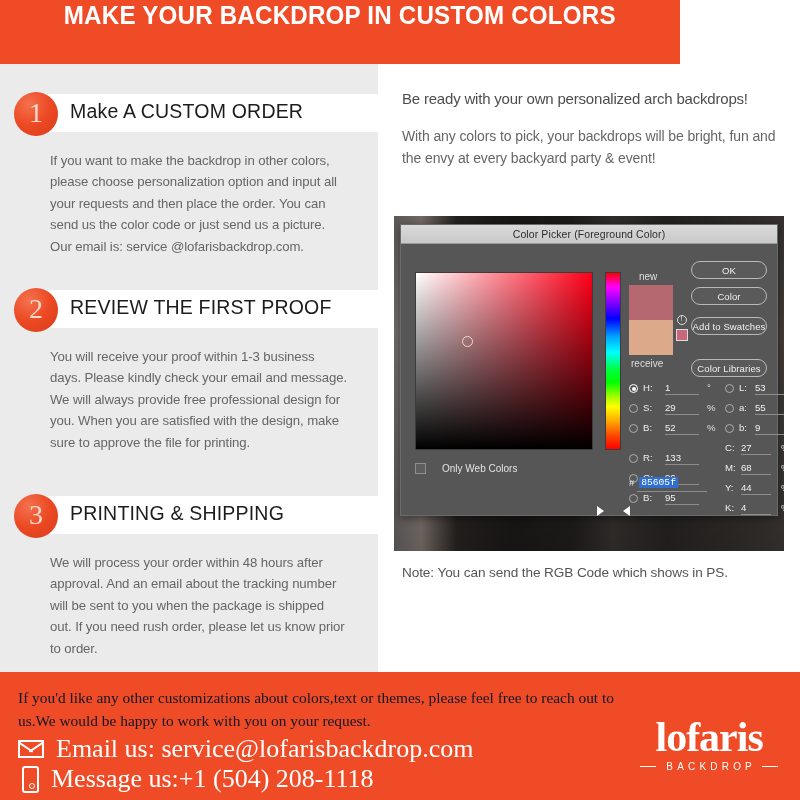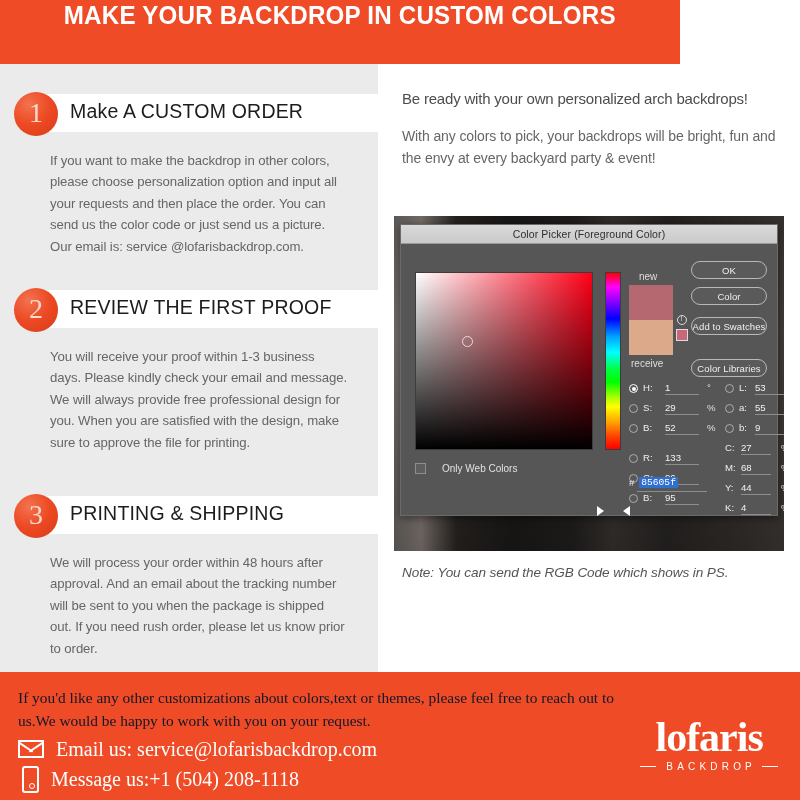--- a/index.html
+++ b/index.html
@@ -137,21 +137,20 @@
   }
 
   .note {
     position: absolute;
     left: 24px; top: 501px;
     font-family: "Liberation Sans", sans-serif;
     font-size: 13.6px;
     color: #555555;
     letter-spacing: -0.1px;
     white-space: nowrap;
-    font-style: italic;
   }
 
   
   .ps-shot {
     position: absolute;
     left: 16px; top: 152px;
     width: 390px; height: 335px;
     background: #2b2b2b;
     overflow: hidden;
   }
@@ -442,21 +441,21 @@
     left: 18px; top: 62px;
   }
   .contact-row {
     display: flex;
     align-items: center;
     gap: 12px;
     height: 30px;
   }
   .contact-text {
     font-family: "Liberation Serif", serif;
-    font-size: 20px;
+    font-size: 26px;
     color: #ffffff;
     white-space: nowrap;
   }
   .icon-mail {
     position: relative;
     width: 26px; height: 18px;
     border: 2px solid #ffffff;
     flex: 0 0 auto;
   }
   .icon-mail::before, .icon-mail::after {

